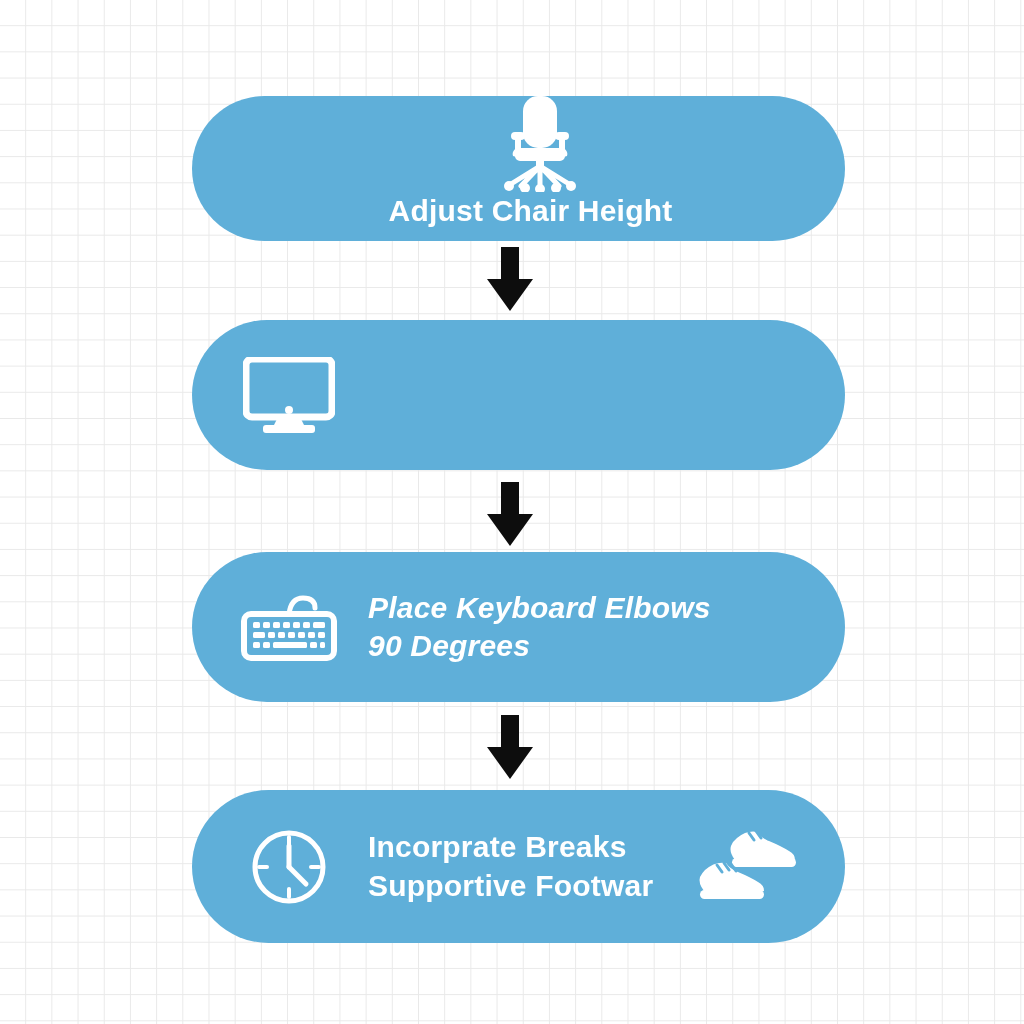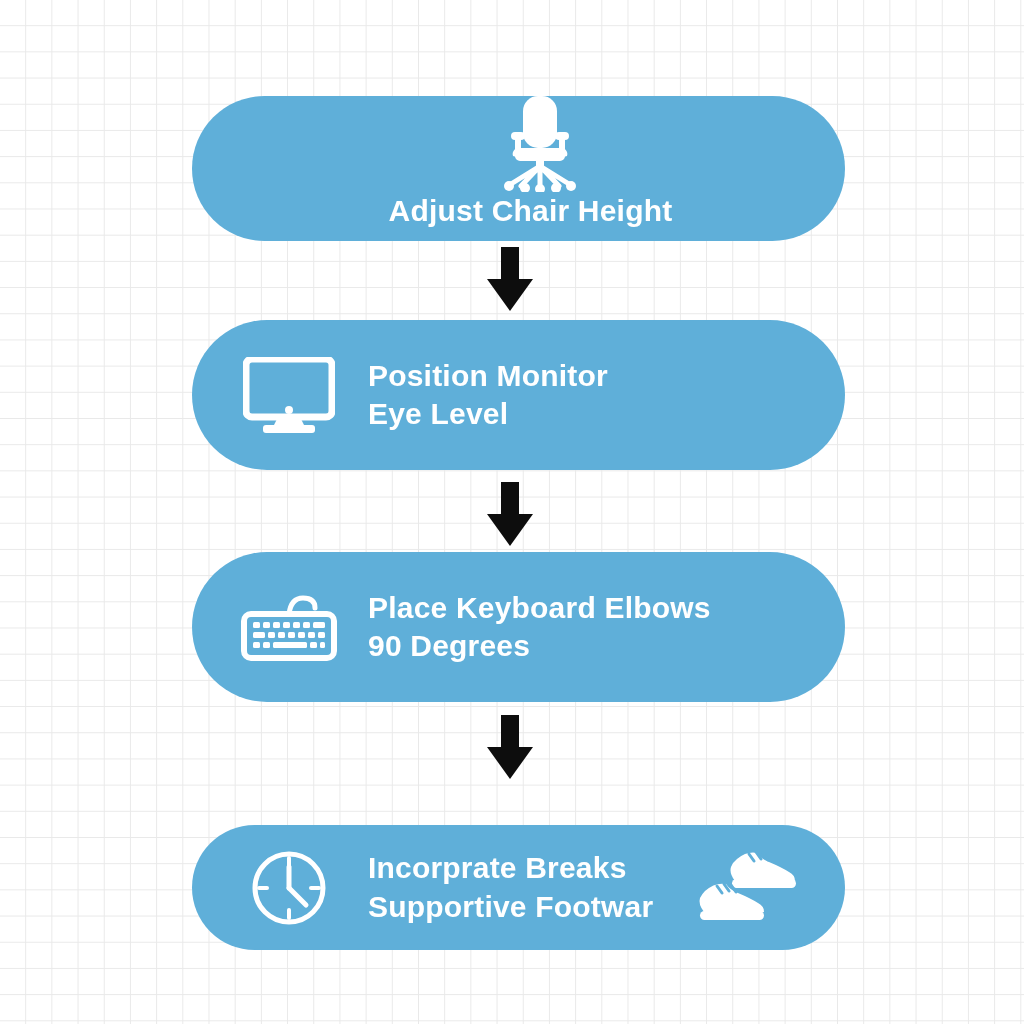--- a/index.html
+++ b/index.html
@@ -34,22 +34,22 @@
     width: 653px;
     background: #5FAFD9;
     border-radius: 999px;
     display: flex;
     align-items: center;
     box-sizing: border-box;
   }
 
   .node-1 { top: 96px;  height: 145px; flex-direction: column; }
   .node-2 { top: 320px; height: 150px; }
-  .node-3 { top: 552px; height: 150px; }
-  .node-4 { top: 790px; height: 125px; margin-top: 35px; }
+  .node-3 { top: 552px; height: 150px; font-style: italic; }
+  .node-4 { top: 790px; height: 153px; }
 
   .node-icon {
     flex: 0 0 auto;
     width: 110px;
     display: flex;
     align-items: center;
     justify-content: center;
     margin-left: 42px;
   }
   .node-icon svg { display: block; }
@@ -119,22 +119,20 @@
 
   <div class="node node-2">
     <div class="node-icon">
       <svg width="92" height="76" viewBox="0 0 92 76" aria-hidden="true">
         <rect x="3" y="2" width="86" height="58" rx="6" fill="none" stroke="#ffffff" stroke-width="7"></rect>
         <circle cx="46" cy="53" r="4" fill="#ffffff"></circle>
         <path d="M34 62 h24 l4 8 h-32 z" fill="#ffffff"></path>
         <rect x="20" y="68" width="52" height="8" rx="3" fill="#ffffff"></rect>
       </svg>
     </div>
-    <div class="node-label">Position Monitor
-Eye Level</div>
   </div>
 
   <div class="arrow arrow-2">
     <svg width="70" height="66" viewBox="0 0 70 66" aria-hidden="true">
       <path d="M26 0 h18 v32 h14 L35 64 L12 32 h14 z" fill="#0d0d0d"></path>
     </svg>
   </div>
 
   <div class="node node-3">
     <div class="node-icon">

